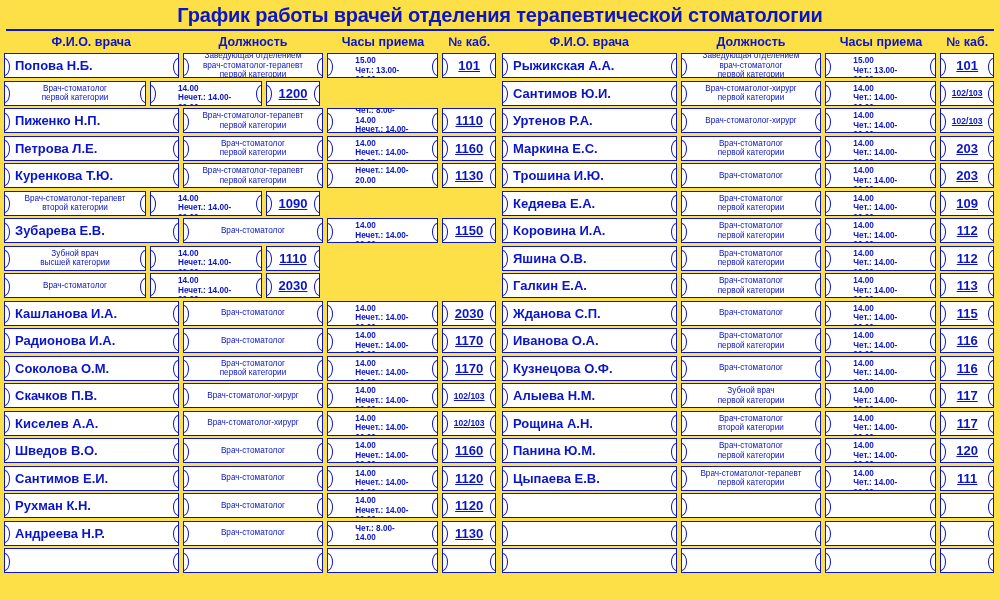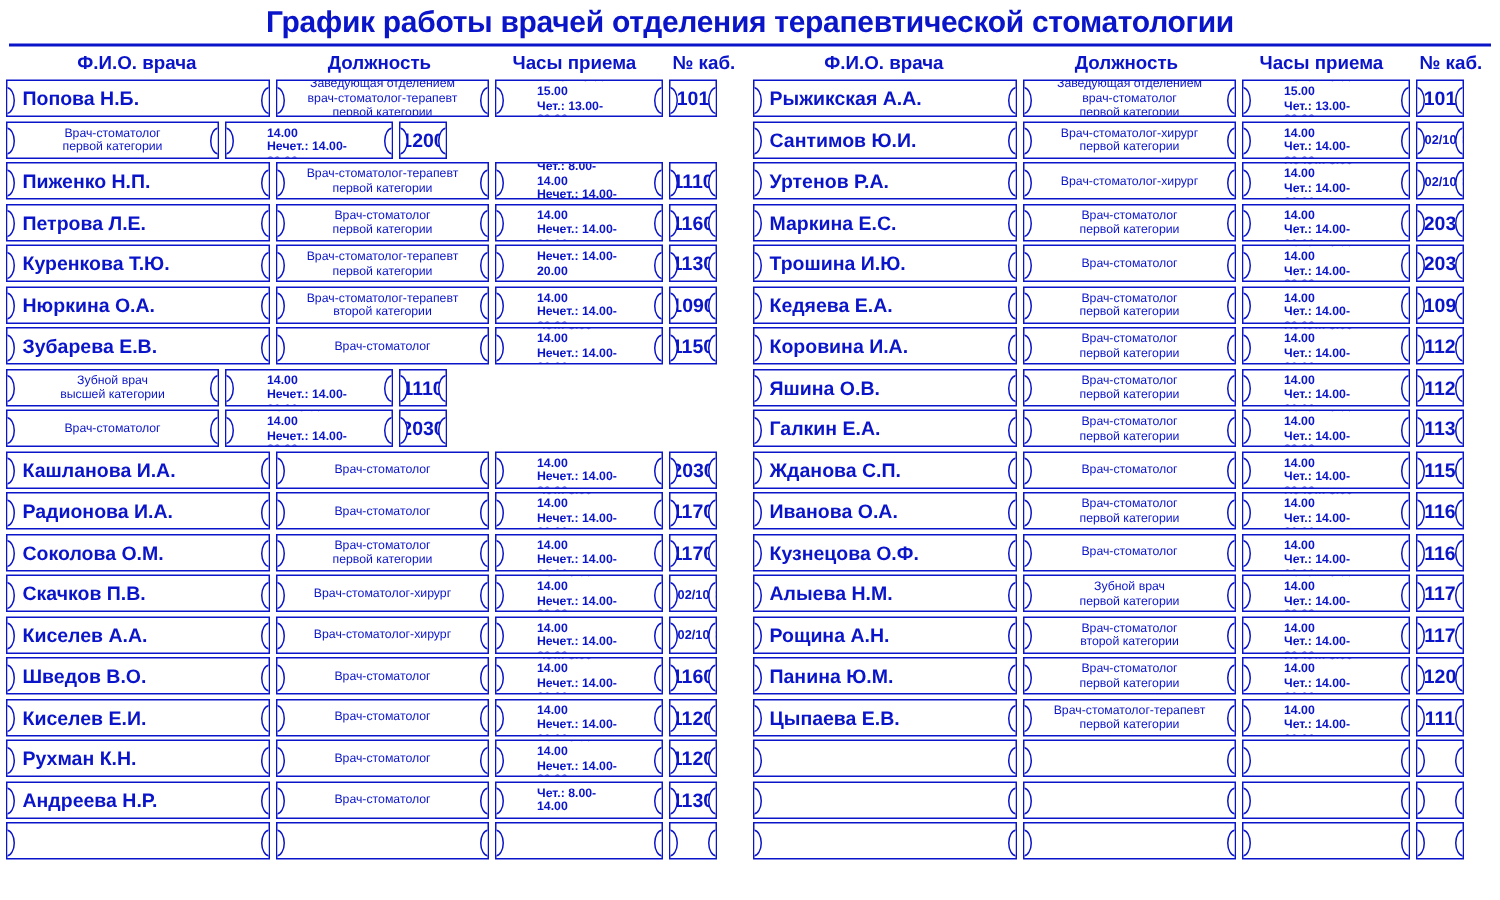--- a/index.html
+++ b/index.html
@@ -3,21 +3,21 @@
 <meta charset="utf-8">
 <style>
   html,body{margin:0;padding:0;}
   body{
     width:1000px;height:600px;
     background:#e9e9ee;
     font-family:"Liberation Sans", sans-serif;
     color:#0a14c8;
     overflow:hidden;
   }
-  .page{position:relative;width:1000px;height:600px;background:#ffffff;}
+  .page{position:relative;width:1000px;height:600px;background:#fde047;}
   .title{
     text-align:center;
     font-size:20px;
     font-weight:bold;
     color:#0a14c8;
     padding:4px 0 2px 0;
     letter-spacing:-0.2px;
     white-space:nowrap;
   }
   .title-rule{
@@ -53,21 +53,21 @@
     background:#fff;
     border:1.6px solid #0a14c8;
     border-radius:50%;
   }
   .cell::before{left:-6px;}
   .cell::after{right:-6px;}
 
   .c-name{width:176px;}
   .c-post{width:142px;}
   .c-hours{width:112px;}
-  .c-cab{width:32px;}
+  .c-cab{width:54px;text-decoration:underline;}
 
   .name-txt{
     font-size:13px;font-weight:bold;color:#0a14c8;
     padding-left:10px;width:100%;box-sizing:border-box;
     text-align:left;white-space:nowrap;overflow:hidden;
   }
   .post-txt{
     font-size:8.2px;font-weight:normal;color:#0a14c8;
     text-align:center;line-height:9.5px;width:100%;padding:0 8px;
     box-sizing:border-box;
@@ -162,23 +162,20 @@
               <div class="post-txt">Врач-стоматолог-терапевт<br>первой категории</div>
             </div>
             <div class="cell c-hours">
               <div class="hours-txt">Нечет.: 14.00-20.00</div>
             </div>
             <div class="cell c-cab">
               <div class="cab-txt">1130</div>
             </div>
           </div>
           <div class="row">
-            <div class="cell c-name">
-              <div class="name-txt">Нюркина О.А.</div>
-            </div>
             <div class="cell c-post">
               <div class="post-txt">Врач-стоматолог-терапевт<br>второй категории</div>
             </div>
             <div class="cell c-hours">
               <div class="hours-txt">Чет.: 8.00-14.00<br>Нечет.: 14.00-20.00</div>
             </div>
             <div class="cell c-cab">
               <div class="cab-txt">1090</div>
             </div>
           </div>
@@ -297,21 +294,21 @@
             </div>
             <div class="cell c-hours">
               <div class="hours-txt">Чет.: 8.00-14.00<br>Нечет.: 14.00-20.00</div>
             </div>
             <div class="cell c-cab">
               <div class="cab-txt">1160</div>
             </div>
           </div>
           <div class="row">
             <div class="cell c-name">
-              <div class="name-txt">Киселев Е.И.</div>
+              <div class="name-txt">Сантимов Е.И.</div>
             </div>
             <div class="cell c-post">
               <div class="post-txt">Врач-стоматолог</div>
             </div>
             <div class="cell c-hours">
               <div class="hours-txt">Чет.: 8.00-14.00<br>Нечет.: 14.00-20.00</div>
             </div>
             <div class="cell c-cab">
               <div class="cab-txt">1120</div>
             </div>

